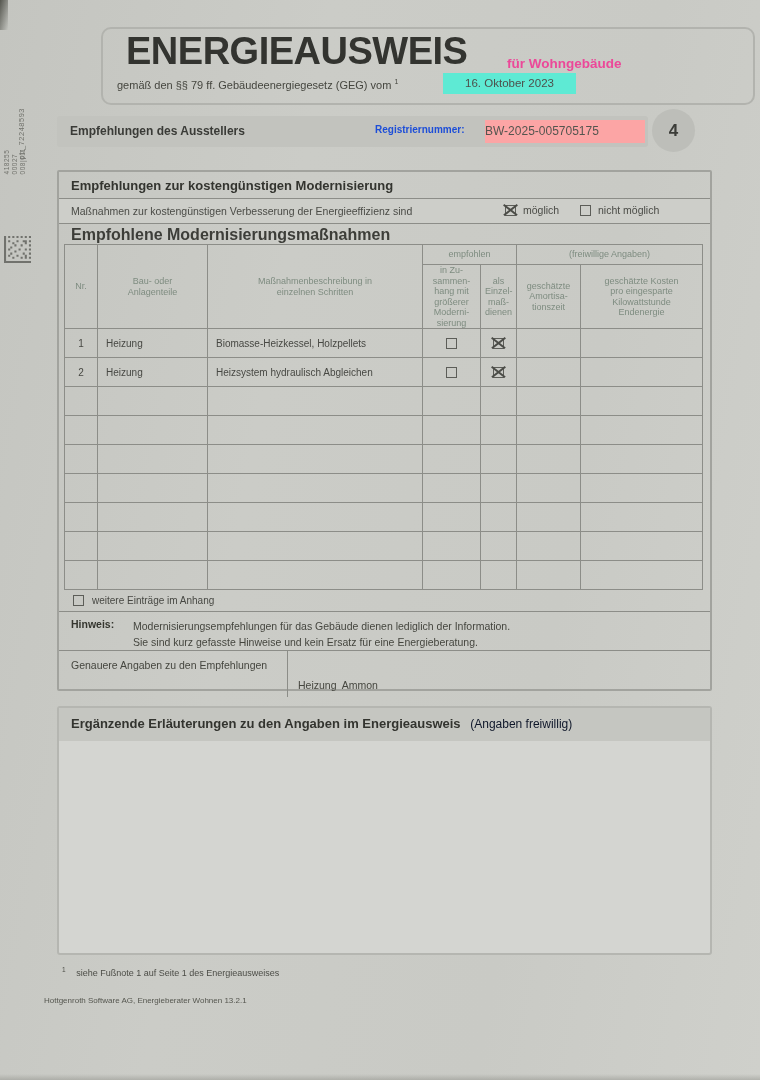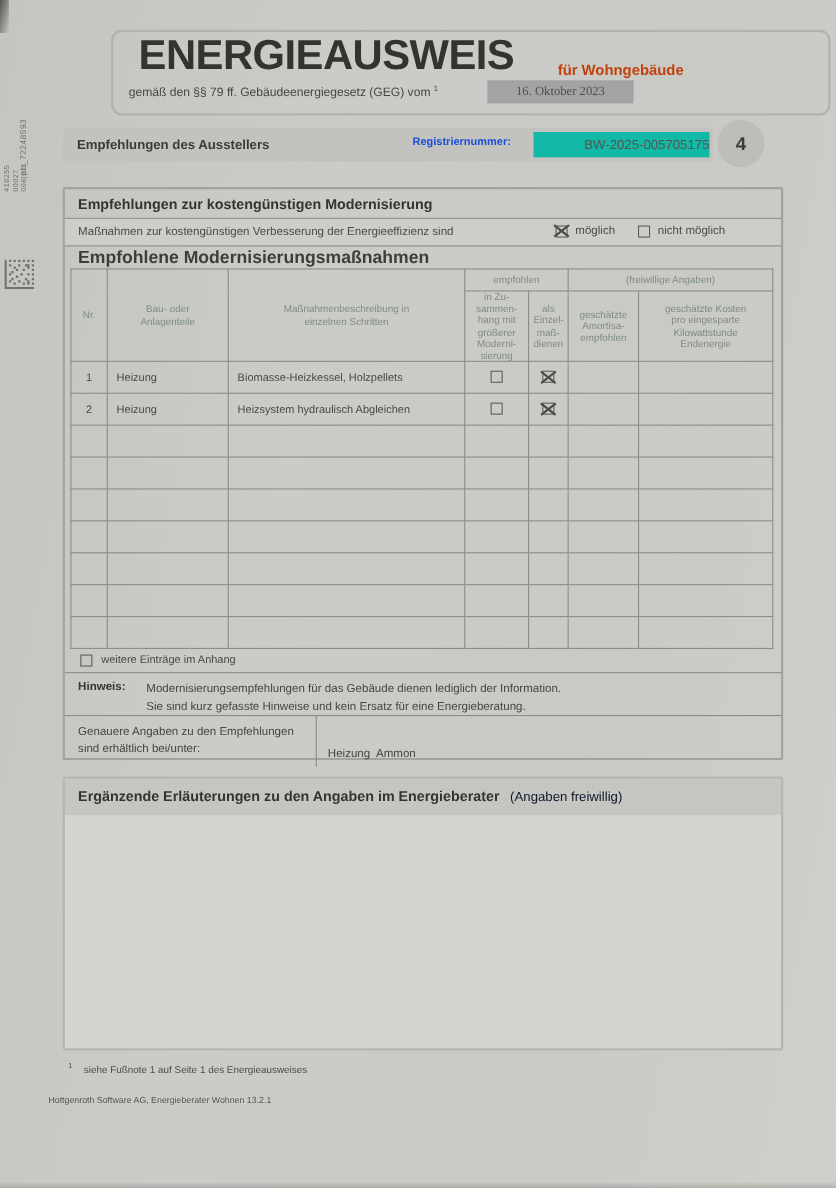--- a/index.html
+++ b/index.html
@@ -20,33 +20,33 @@
   .pm-code-right{position:absolute;left:17px;top:108px;font-size:7.5px;}
   .pm-codes{position:absolute;left:3px;top:148px;display:flex;gap:1px;}
   .pm-codes .v-text{font-size:6.5px;}
   .pm-barcode{position:absolute;left:4px;top:236px;opacity:.85;}
 
   
   .header-box{position:absolute;left:60px;top:27px;width:650px;height:74px;
     border:2px solid #b2b3ae;border-radius:10px;margin-left:41px;}
   .hb-title{position:absolute;left:23px;top:1px;font-size:38px;font-weight:bold;
     color:#333430;letter-spacing:-.5px;}
-  .hb-sub{position:absolute;left:404px;top:27px;font-size:13.5px;font-weight:bold;color:#c2410c;}
+  .hb-sub{position:absolute;left:404px;top:27px;font-size:13.5px;font-weight:bold;color:#ec4899;}
   .hb-law{position:absolute;left:14px;top:49px;font-size:11px;color:#45463f;}
   .hb-law sup{font-size:7px;}
   .hb-date{position:absolute;left:340px;top:44px;width:133px;height:21px;line-height:21px;
-    background:#a3a3a3;text-align:center;font-size:11.5px;color:#4e4f4b;font-family:Liberation Serif, serif;}
+    background:#5eead4;text-align:center;font-size:11.5px;color:#4e4f4b;}
 
   
   .reg-bar{position:absolute;left:57px;top:116px;width:591px;height:31px;background:#c2c3be;
     border-radius:3px;}
   .reg-section{position:absolute;left:13px;top:8px;font-size:12px;font-weight:bold;color:#3a3b37;}
   .reg-label{position:absolute;left:318px;top:8px;font-size:10px;font-weight:bold;color:#1d4ed8;}
   .reg-value{position:absolute;left:428px;top:4px;width:160px;height:23px;line-height:23px;
-    background:#14b8a6;text-align:right;font-size:12px;color:#54554f;}
+    background:#fca5a5;text-align:left;font-size:12px;color:#54554f;}
   .page-circle{position:absolute;left:652px;top:109px;width:43px;height:43px;border-radius:50%;
     background:#bdbeb9;text-align:center;line-height:43px;font-size:17px;font-weight:bold;color:#3c3d39;}
 
   
   .main-box{position:absolute;left:57px;top:170px;width:655px;height:521px;
     border:2px solid #a2a39e;border-radius:2px;box-sizing:border-box;}
   .sec-title{height:26px;line-height:28px;padding:0 12px;font-size:13px;font-weight:bold;
     color:#33342f;border-bottom:1px solid #8c8d88;}
   .mg-row{height:24px;border-bottom:1px solid #8c8d88;background:#cdcec9;position:relative;
     font-size:10.5px;color:#4a4b46;}
@@ -174,21 +174,21 @@
 hang mit
 größerer
 Moderni-
 sierung</th>
           <th>als
 Einzel-
 maß-
 dienen</th>
           <th>geschätzte
 Amortisa-
-empfohlen</th>
+tionszeit</th>
           <th>geschätzte Kosten
 pro eingesparte
 Kilowattstunde
 Endenergie</th>
         </tr>
       </thead>
       <tbody>
           <tr>
             <td class="c-nr">1</td>
             <td class="c-left">Heizung</td>
@@ -282,32 +282,31 @@
       <div class="note-label">Hinweis:</div>
       <div class="note-lines">
         <div>Modernisierungsempfehlungen für das Gebäude dienen lediglich der Information.</div>
         <div>Sie sind kurz gefasste Hinweise und kein Ersatz für eine Energieberatung.</div>
       </div>
     </div>
 
     <div class="contact-row">
       <div class="contact-left">
         <div>Genauere Angaben zu den Empfehlungen</div>
-        <div>sind erhältlich bei/unter:</div>
       </div>
       <div class="contact-right">
         <div>Heizung  Ammon</div>
         <div>Beethovenstr.  22, 72414 Rangendingen</div>
       </div>
     </div>
   </div>
 
   <div class="supp-box">
     <div class="supp-title">
-      <span>Ergänzende Erläuterungen zu den Angaben im Energieberater</span>
+      <span>Ergänzende Erläuterungen zu den Angaben im Energieausweis</span>
       <span class="suffix">(Angaben freiwillig)</span>
     </div>
     <div></div>
   </div>
 
   <div class="footnote">
     <sup>1</sup>
     <span>siehe Fußnote 1 auf Seite 1 des Energieausweises</span>
   </div>
 

